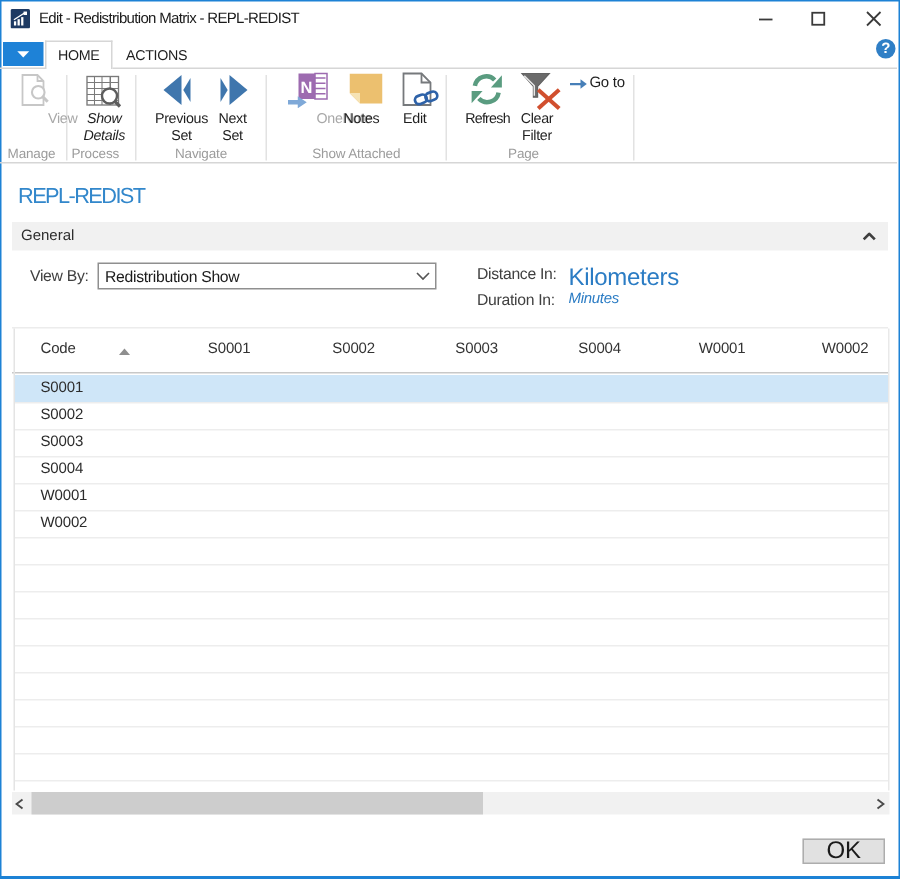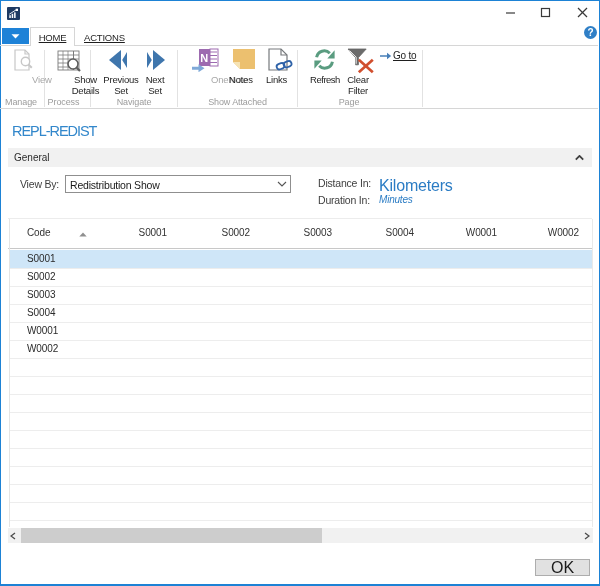--- a/index.html
+++ b/index.html
@@ -1,19 +1,19 @@
 <!DOCTYPE html>
 <html><head>
 <meta charset="utf-8">
 <style>
 * { margin:0; padding:0; box-sizing:border-box; }
 html,body { width:600px; height:586px; background:#fff; font-family:"Liberation Sans", sans-serif; }
 #win { position:absolute; left:0; top:0; width:600px; height:586px; background:#fff; overflow:hidden; }
 .abs { position:absolute; }
-.t11 { font-size:9.5px; color:#1f1f1f; letter-spacing:-0.2px;text-decoration:underline; }
+.t11 { font-size:9.5px; color:#1f1f1f; letter-spacing:-0.2px; }
 
 .glabel { font-size:9px; color:#9c9c9c; text-align:center; letter-spacing:-0.1px; }
 .btxt { font-size:9.5px; color:#1f1f1f; text-align:center; line-height:10.5px; letter-spacing:-0.2px; }
 .gray { color:#a8a8a8 !important;padding-left:31px; }
 .sep { position:absolute; width:1px; background:#e2e2e2; top:50px; height:57px; }
 </style>
 </head>
 <body>
 <div id="win">
 <div class="abs" style="left:0; top:0; width:600px; height:1px; background:#1d82d5;"></div>
@@ -24,20 +24,21 @@
 <div class="abs" style="left:7px; top:6px;">
 <svg width="13" height="13" viewBox="0 0 13 13">
   <rect width="13" height="13" rx="1" fill="#1e3a63"></rect>
   <rect x="2.3" y="8.2" width="1.5" height="2.8" fill="#fff"></rect>
   <rect x="4.7" y="6.8" width="1.5" height="4.2" fill="#fff"></rect>
   <rect x="7.1" y="5.4" width="1.5" height="5.6" fill="#fff"></rect>
   <path d="M2.3 7.2 L9.3 2.7" stroke="#fff" stroke-width="0.9" fill="none"></path>
   <rect x="8.7" y="1.7" width="2.3" height="2.3" fill="#fff"></rect>
 </svg>
 </div>
+<div class="abs" style="left:26px; top:7px; font-size:10px; letter-spacing:-0.45px; line-height:11px; color:#1a1a1a;">Edit - Redistribution Matrix - REPL-REDIST</div>
 
 <svg class="abs" style="left:502px; top:6px;" width="90" height="18" viewBox="0 0 90 18">
   <line x1="4" y1="7" x2="13" y2="7" stroke="#3a3a3a" stroke-width="1.2"></line>
   <rect x="39.5" y="2.5" width="8" height="8" fill="none" stroke="#3a3a3a" stroke-width="1.2"></rect>
   <line x1="76" y1="2" x2="85" y2="11" stroke="#3a3a3a" stroke-width="1.2"></line>
   <line x1="85" y1="2" x2="76" y2="11" stroke="#3a3a3a" stroke-width="1.2"></line>
 </svg>
 
 <div class="abs" style="left:0px; top:45px; width:598px; height:1px; background:#d6d6d6;"></div>
 <div class="abs" style="left:2px; top:28px; width:27px; height:16px; background:#1e82d7;">
@@ -78,21 +79,21 @@
   <line x1="1" y1="6" x2="22" y2="6" stroke="#7a7a7a" stroke-width="0.8"></line>
   <line x1="1" y1="10" x2="22" y2="10" stroke="#7a7a7a" stroke-width="0.8"></line>
   <line x1="1" y1="14" x2="22" y2="14" stroke="#7a7a7a" stroke-width="0.8"></line>
   <line x1="1" y1="18" x2="22" y2="18" stroke="#7a7a7a" stroke-width="0.8"></line>
   <line x1="6" y1="2" x2="6" y2="21" stroke="#7a7a7a" stroke-width=".7"></line>
   <line x1="11" y1="2" x2="11" y2="21" stroke="#7a7a7a" stroke-width=".7"></line>
   <line x1="16.5" y1="2" x2="16.5" y2="21" stroke="#7a7a7a" stroke-width="1"></line>
   <circle cx="16" cy="15" r="5" fill="#fff" stroke="#5d5d5d" stroke-width="1.6"></circle>
   <line x1="19.7" y1="18.7" x2="23" y2="22" stroke="#5d5d5d" stroke-width="2.2"></line>
 </svg>
-<div class="abs btxt" style="left:62px; top:75px; width:47px;">Show<br>Details</div>
+<div class="abs btxt" style="left:46px; top:75px; width:47px;font-style:italic;">Show<br>Details</div>
 
 <svg class="abs" style="left:107px; top:49px;" width="22" height="22" viewBox="0 0 22 22">
   <polygon points="14,1 14,21 2,11" fill="#3f76ad"></polygon>
   <polygon points="20,3 20,19 15.2,11" fill="#3f76ad"></polygon>
 </svg>
 <div class="abs btxt" style="left:98px; top:75px; width:46px;">Previous<br>Set</div>
 
 <svg class="abs" style="left:145px; top:49px;" width="22" height="22" viewBox="0 0 22 22">
   <polygon points="2,3 2,19 6.8,11" fill="#3f76ad"></polygon>
   <polygon points="8,1 8,21 20,11" fill="#3f76ad"></polygon>
@@ -118,21 +119,21 @@
 <div class="abs btxt" style="left:225px; top:75px; width:32px;">Notes</div>
 
 <svg class="abs" style="left:268px; top:48px;" width="27" height="25" viewBox="0 0 27 25">
   <path d="M1 1 h12 l6 6 v15 h-18 z" fill="#fff" stroke="#76797c" stroke-width="1.2"></path>
   <path d="M13 1 v6 h6" fill="none" stroke="#76797c" stroke-width="1.2"></path>
   <g stroke="#2e62a8" stroke-width="1.8" fill="none">
     <rect x="8.5" y="15.5" width="8" height="5.5" rx="2.7" transform="rotate(-20 12.5 18)"></rect>
     <rect x="15.5" y="13.5" width="8" height="5.5" rx="2.7" transform="rotate(-20 19.5 16)"></rect>
   </g>
 </svg>
-<div class="abs btxt" style="left:263px; top:75px; width:27px;">Links</div>
+<div class="abs btxt" style="left:263px; top:75px; width:27px;">Edit</div>
 
 <svg class="abs" style="left:314px; top:49px;" width="21" height="21" viewBox="0 0 21 21">
   <g stroke="#5a9c80" stroke-width="3" fill="none">
     <path d="M2.6 8.3 A7.7 7.7 0 0 1 15.8 4.3"></path>
     <path d="M18.4 12.7 A7.7 7.7 0 0 1 5.2 16.7"></path>
   </g>
   <polygon points="20.6,1.2 20.6,9.4 13.3,9.4" fill="#5a9c80"></polygon>
   <polygon points="0.4,19.8 0.4,11.6 7.7,11.6" fill="#5a9c80"></polygon>
 </svg>
 <div class="abs btxt" style="left:305px; top:75px; width:40px; letter-spacing:-0.5px;">Refresh</div>

